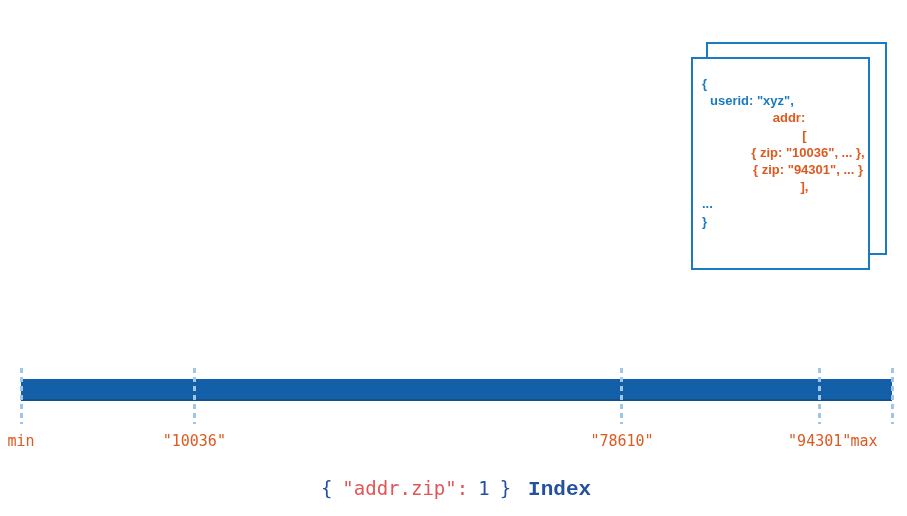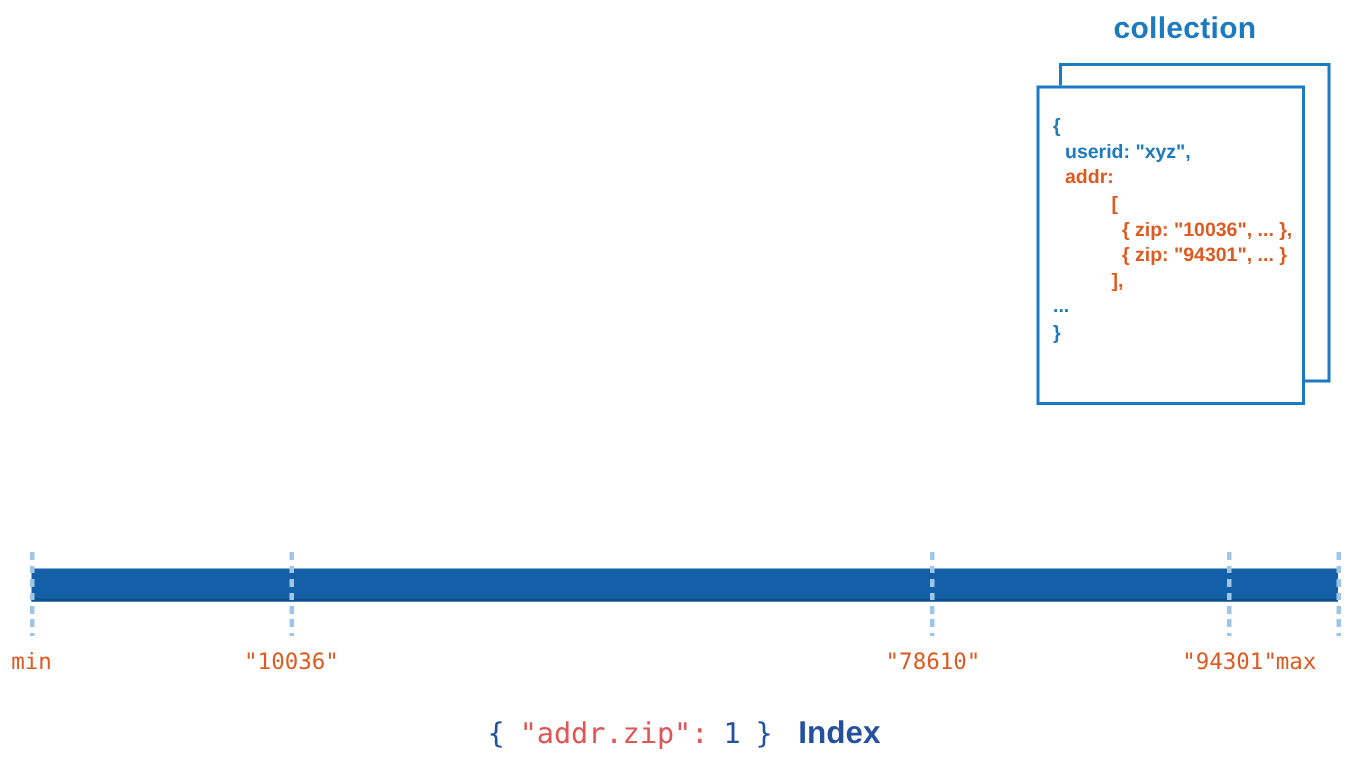--- a/index.html
+++ b/index.html
@@ -40,21 +40,21 @@
   .card-front { left: 691px; top: 57px; width: 179px; height: 213px; }
 
   .code-block {
     padding-top: 16px;
     font-size: 13px;
     font-weight: 600;
     line-height: 17.2px;
     white-space: pre;
   }
   .code-line.blue   { color: var(--card-blue, #1c7ac1); }
-  .code-line.orange { color: var(--orange, #dd5a21); }
+  .code-line.orange { color: var(--orange, #dd5a21); text-align: center; }
   .ind-0 { padding-left: 9px;  }
   .ind-1 { padding-left: 17px; }
   .ind-2 { padding-left: 48px; }
   .ind-3 { padding-left: 55px; }
 
   
   .index-bar {
     position: absolute;
     left: 21px;
     top: 379px;
@@ -96,33 +96,32 @@
     align-items: baseline;
   }
   .caption .mono {
     font-family: "DejaVu Sans Mono", monospace;
     font-size: 19px;
   }
   .caption .navy   { color: var(--navy, #24509e); }
   .caption .salmon { color: var(--salmon, #e05656); }
   .caption .tok { margin: 0 5px; }
   .caption .index-word {
-    font-family: Liberation Sans, sans-serif;
+    font-family: Liberation Mono, monospace;
     font-size: 21px;
     font-weight: 600;
     color: var(--navy, #24509e);
     margin-left: 12px;
   }
 </style>
 </head>
 <body>
 
 <div id="canvas">
 
-  <div class="collection-title">collection</div>
 
   <div class="card card-back"></div>
 
   <div class="card card-front">
     <div class="code-block"><div class="code-line blue ind-0">{</div><div class="code-line blue ind-1">userid: "xyz",</div><div class="code-line orange ind-1">addr:</div><div class="code-line orange ind-2">[</div><div class="code-line orange ind-3">{ zip: "10036", ... },</div><div class="code-line orange ind-3">{ zip: "94301", ... }</div><div class="code-line orange ind-2">],</div><div class="code-line blue ind-0">...</div><div class="code-line blue ind-0">}</div></div>
   </div>
 
   <div class="index-bar"></div>
 
   <div>

